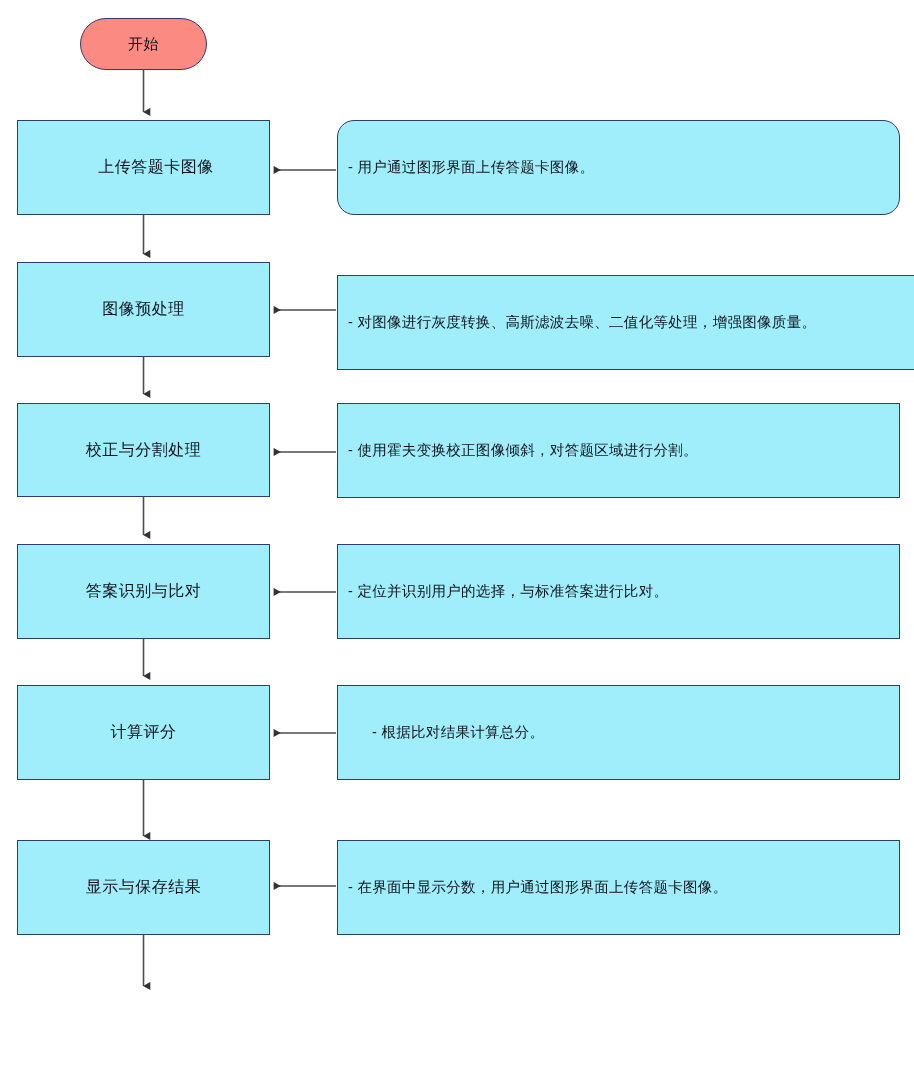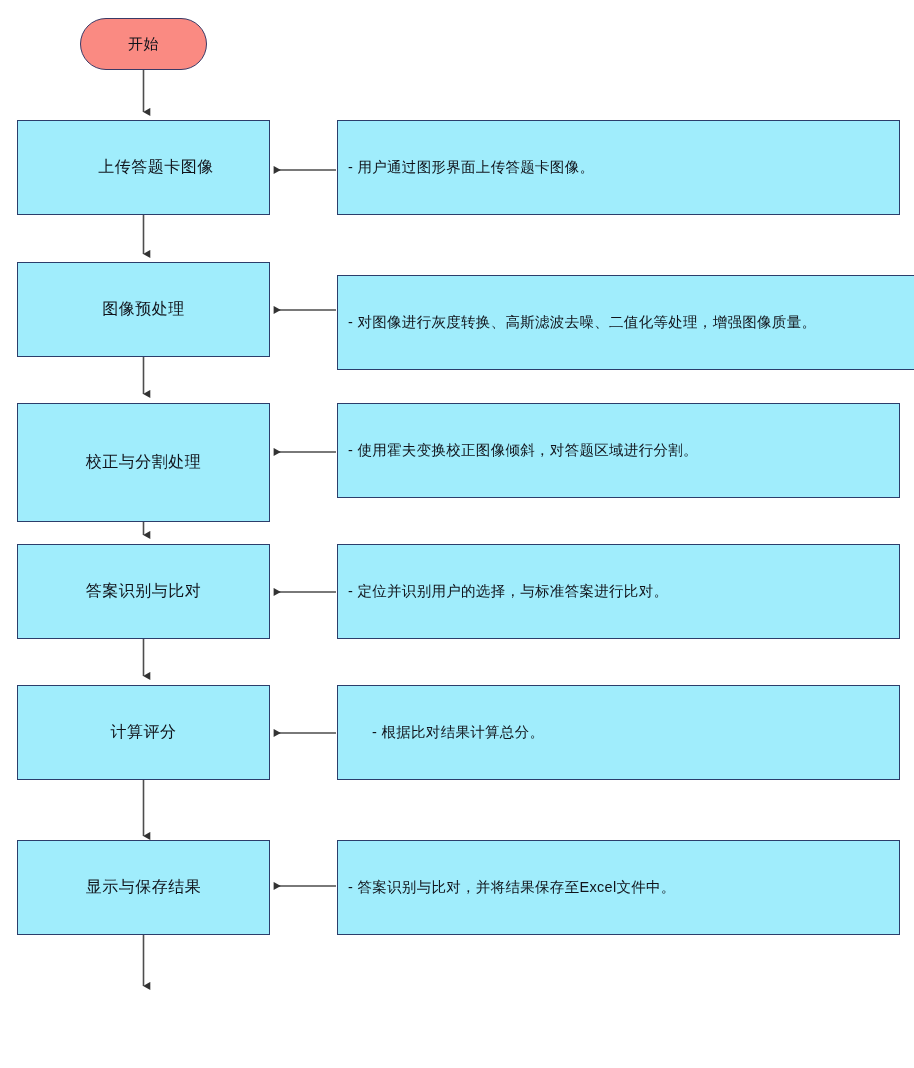--- a/index.html
+++ b/index.html
@@ -104,32 +104,32 @@
     </g>
   </svg>
 
   <div class="node terminator" style="left:80px; top:18px; width:127px; height:52px;">
     <span class="label">开始</span>
   </div>
 
   <div class="node process" style="left:17px; top:120px; width:253px; height:95px;padding-left:25px;">
     <span class="label">上传答题卡图像</span>
   </div>
-  <div class="node note" style="left:337px; top:120px; width:563px; height:95px;">
+  <div class="node note" style="left:337px; top:120px; width:563px; height:95px;border-radius:17px;">
     <span class="label">- 用户通过图形界面上传答题卡图像。</span>
   </div>
 
   <div class="node process" style="left:17px; top:262px; width:253px; height:95px;">
     <span class="label">图像预处理</span>
   </div>
   <div class="node note" style="left:337px; top:262px; width:648px; height:95px;margin-top:13px;">
     <span class="label">- 对图像进行灰度转换、高斯滤波去噪、二值化等处理，增强图像质量。</span>
   </div>
 
-  <div class="node process" style="left:17px; top:403px; width:253px; height:119px;">
+  <div class="node process" style="left:17px; top:403px; width:253px; height:94px;">
     <span class="label">校正与分割处理</span>
   </div>
   <div class="node note" style="left:337px; top:403px; width:563px; height:95px;">
     <span class="label">- 使用霍夫变换校正图像倾斜，对答题区域进行分割。</span>
   </div>
 
   <div class="node process" style="left:17px; top:544px; width:253px; height:95px;">
     <span class="label">答案识别与比对</span>
   </div>
   <div class="node note" style="left:337px; top:544px; width:563px; height:95px;">
@@ -140,17 +140,17 @@
     <span class="label">计算评分</span>
   </div>
   <div class="node note" style="left:337px; top:685px; width:563px; height:95px;padding-left:24px;">
     <span class="label">- 根据比对结果计算总分。</span>
   </div>
 
   <div class="node process" style="left:17px; top:840px; width:253px; height:95px;">
     <span class="label">显示与保存结果</span>
   </div>
   <div class="node note" style="left:337px; top:840px; width:563px; height:95px;">
-    <span class="label">- 答案识别与比对，并将结果保存至Excel文件中。</span>
+    <span class="label">- 在界面中显示分数，用户通过图形界面上传答题卡图像。</span>
   </div>
 
 
 </div>
 
 </body></html>

